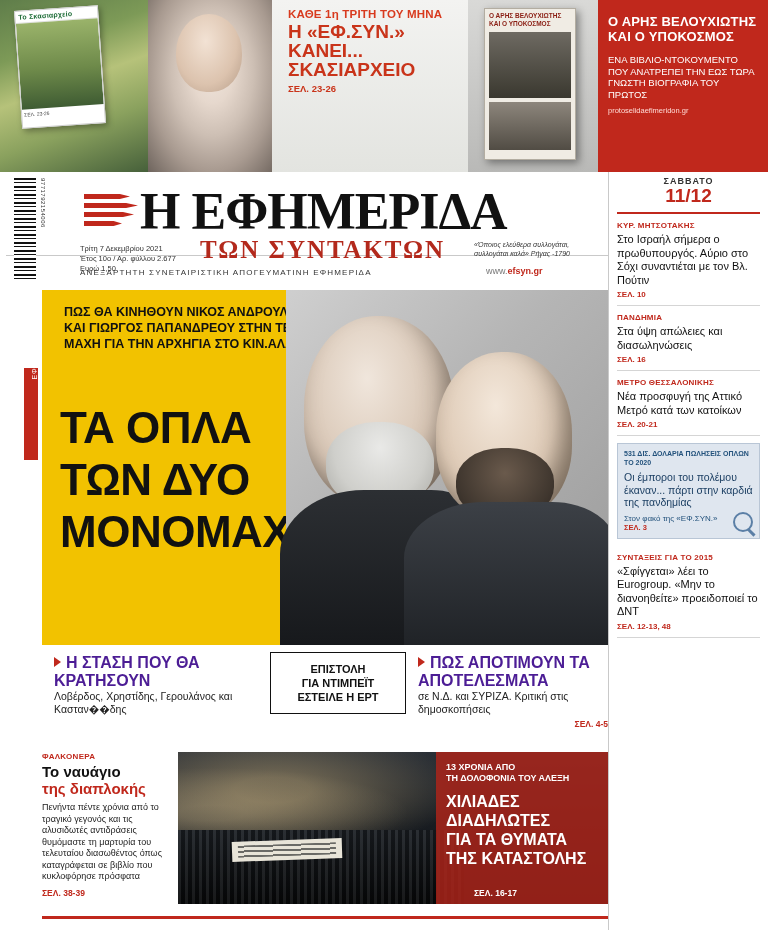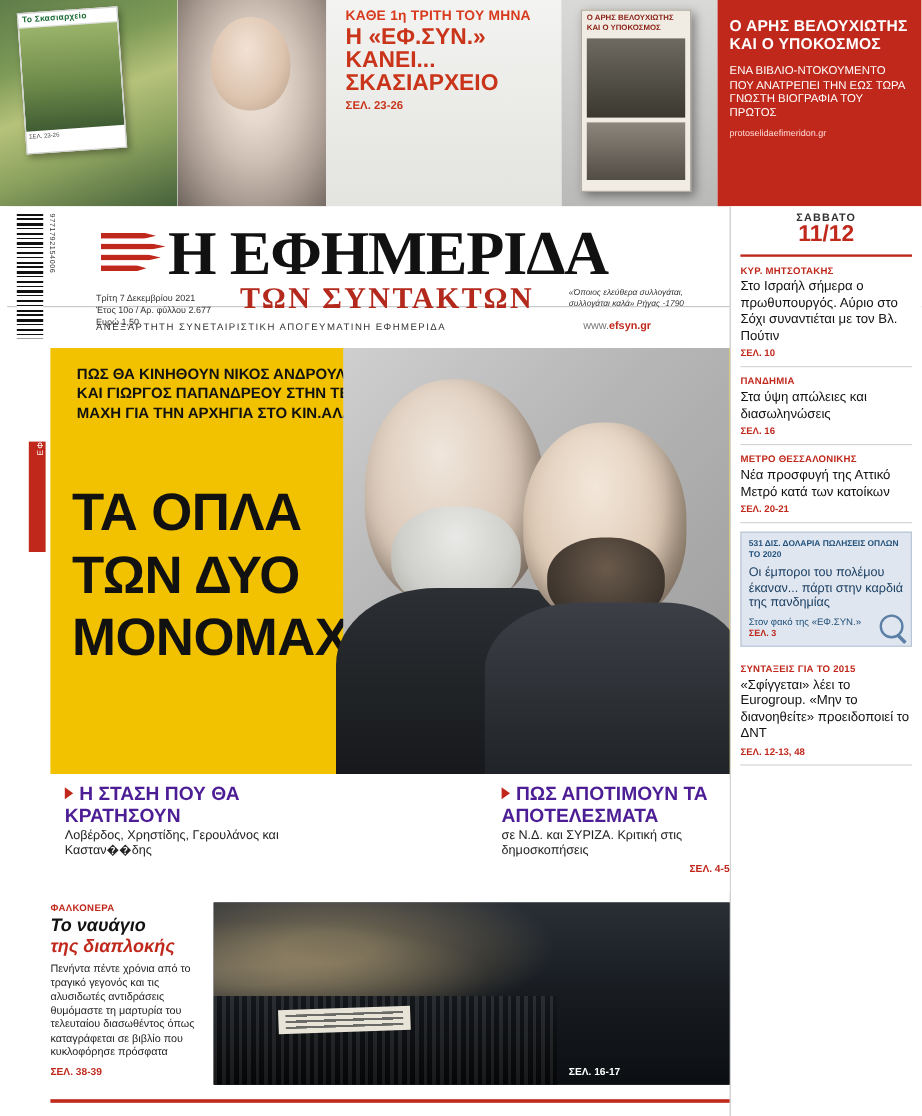--- a/index.html
+++ b/index.html
@@ -250,21 +250,21 @@
     border:1px solid #111; text-align:center; padding-top:9px;
   }
   .sub2 div { font-size:11px; font-weight:bold; line-height:14px; color:#111; }
 
   
   .bottom {
     position:absolute; left:42px; top:752px; width:566px; height:160px;
   }
   .b1 { position:absolute; left:0; top:0; width:128px; }
   .b1 .kicker { font-size:8px; font-weight:bold; color:#c0281c; letter-spacing:.3px; }
-  .b1 .ttl { font-size:15px; font-weight:bold; line-height:17px; color:#111; margin-top:2px;font-style:italic;}
+  .b1 .ttl { font-size:15px; font-weight:bold; line-height:17px; color:#111; margin-top:2px;}
   .b1 .ttl .red { color:#c0281c; }
   .b1 .body { font-size:9px; line-height:11.5px; color:#222; margin-top:5px; }
   .b1 .sel { font-size:8.5px; font-weight:bold; color:#c0281c; margin-top:5px; }
 
   .b2 {
     position:absolute; left:136px; top:0; width:430px; height:152px;
     background:#11151a; overflow:hidden;
   }
   .b2 .night {
     position:absolute; inset:0;
@@ -446,20 +446,25 @@
       <div class="body2"></div>
     </div>
   </div>
 
   <div class="subrow">
     <div class="sub1">
       <span class="bullet"></span><span class="subttl">Η ΣΤΑΣΗ ΠΟΥ ΘΑ ΚΡΑΤΗΣΟΥΝ</span>
       <div class="subbody">Λοβέρδος, Χρηστίδης, Γερουλάνος και Κασταν��δης</div>
     </div>
 
+    <div class="sub2">
+      <div>ΕΠΙΣΤΟΛΗ</div>
+      <div>ΓΙΑ ΝΤΙΜΠΕΪΤ</div>
+      <div>ΕΣΤΕΙΛΕ Η ΕΡΤ</div>
+    </div>
 
     <div class="sub3">
       <span class="bullet"></span><span class="subttl">ΠΩΣ ΑΠΟΤΙΜΟΥΝ ΤΑ ΑΠΟΤΕΛΕΣΜΑΤΑ</span>
       <div class="subbody">σε Ν.Δ. και ΣΥΡΙΖΑ. Κριτική στις δημοσκοπήσεις</div>
       <div class="subsel">ΣΕΛ. 4-5</div>
     </div>
   </div>
 
   <div class="bottom">
 
@@ -470,18 +475,25 @@
         <div class="red">της διαπλοκής</div>
       </div>
       <div class="body">Πενήντα πέντε χρόνια από το τραγικό γεγονός και τις αλυσιδωτές αντιδράσεις θυμόμαστε τη μαρτυρία του τελευταίου διασωθέντος όπως καταγράφεται σε βιβλίο που κυκλοφόρησε πρόσφατα</div>
       <div class="sel">ΣΕΛ. 38-39</div>
     </div>
 
     <div class="b2">
       <div class="night"></div>
       <div class="crowd"></div>
       <div class="banner"></div>
+      <div class="overlay">
+        <div class="k">13 ΧΡΟΝΙΑ ΑΠΟ</div>
+        <div class="k">ΤΗ ΔΟΛΟΦΟΝΙΑ ΤΟΥ ΑΛΕΞΗ</div>
+        <div class="h">ΧΙΛΙΑΔΕΣ ΔΙΑΔΗΛΩΤΕΣ</div>
+        <div class="h" style="margin-top:0">ΓΙΑ ΤΑ ΘΥΜΑΤΑ</div>
+        <div class="h" style="margin-top:0">ΤΗΣ ΚΑΤΑΣΤΟΛΗΣ</div>
+      </div>
       <div style="position:absolute;left:296px;bottom:6px;font-size:8.5px;font-weight:bold;color:#fff">ΣΕΛ. 16-17</div>
     </div>
   </div>
 
   <div class="bottomline"></div>
 </div>
 
 </body></html>

